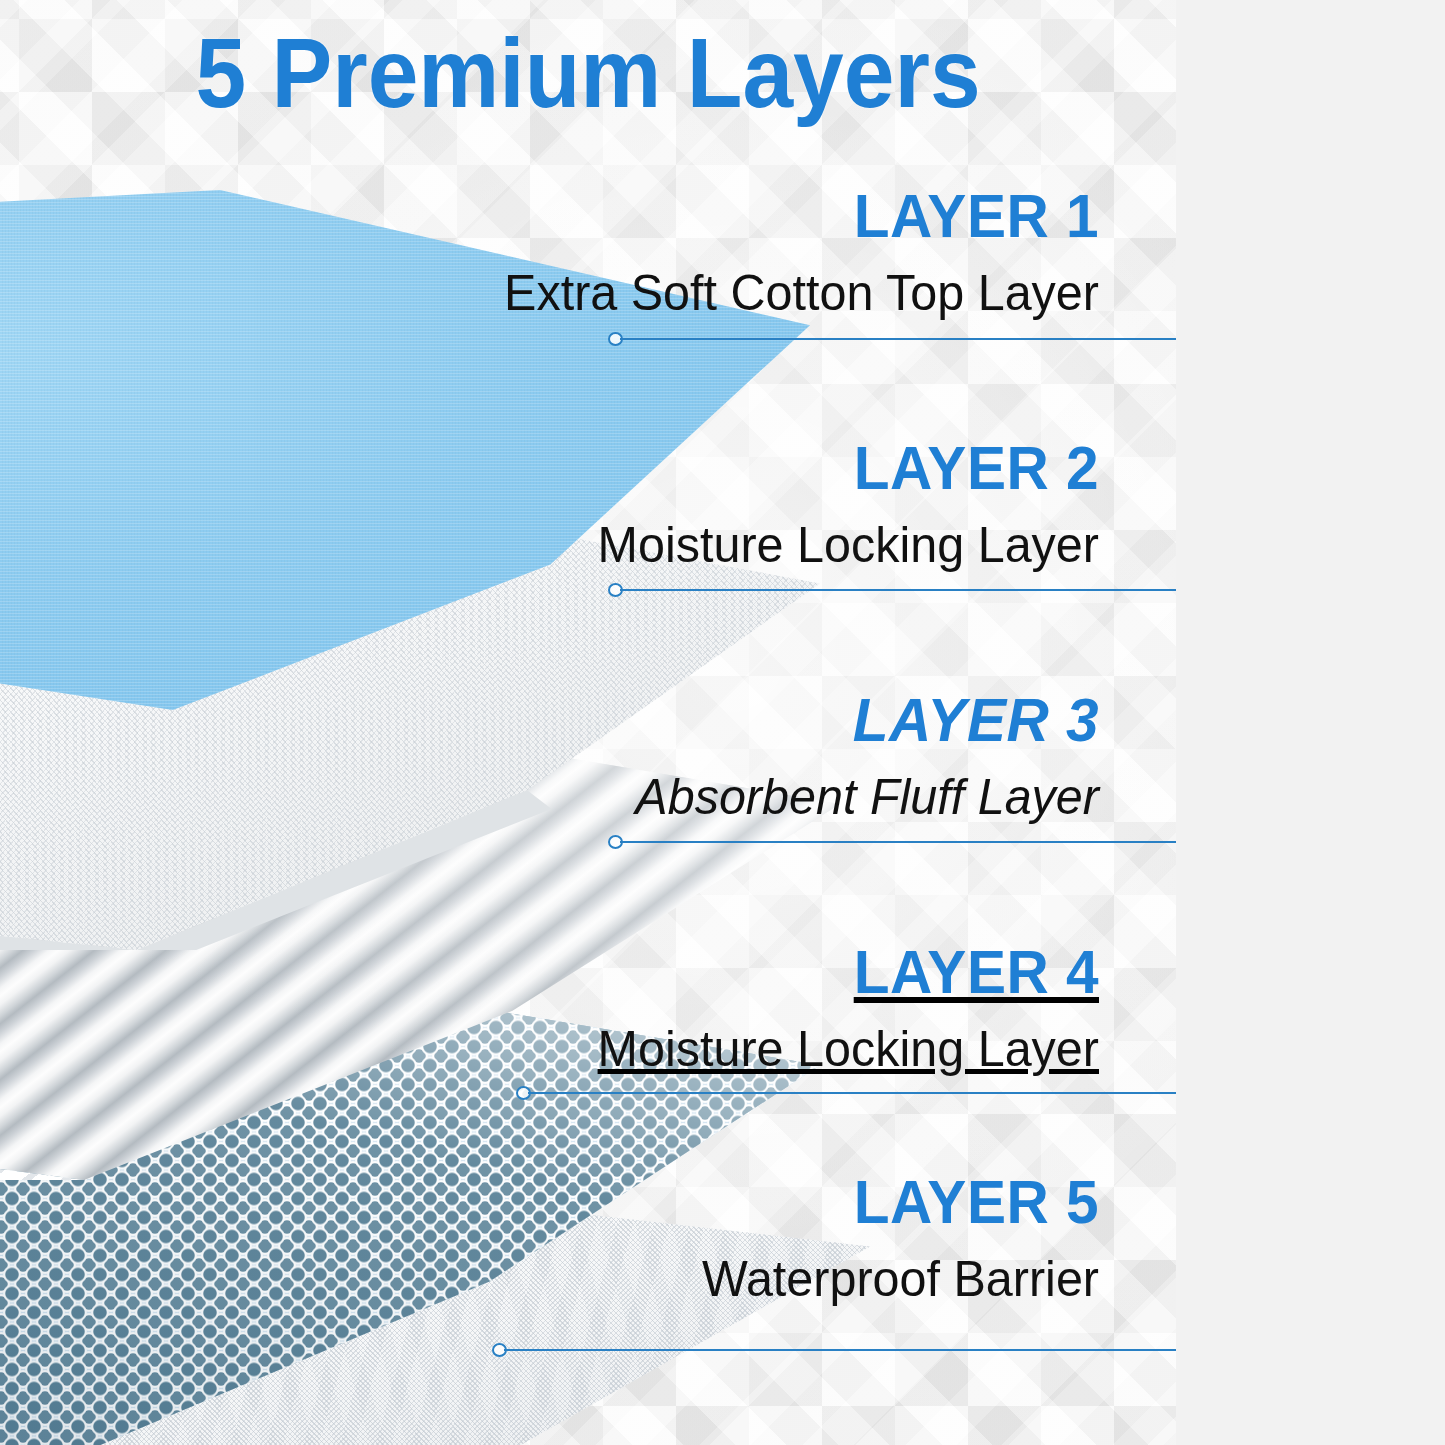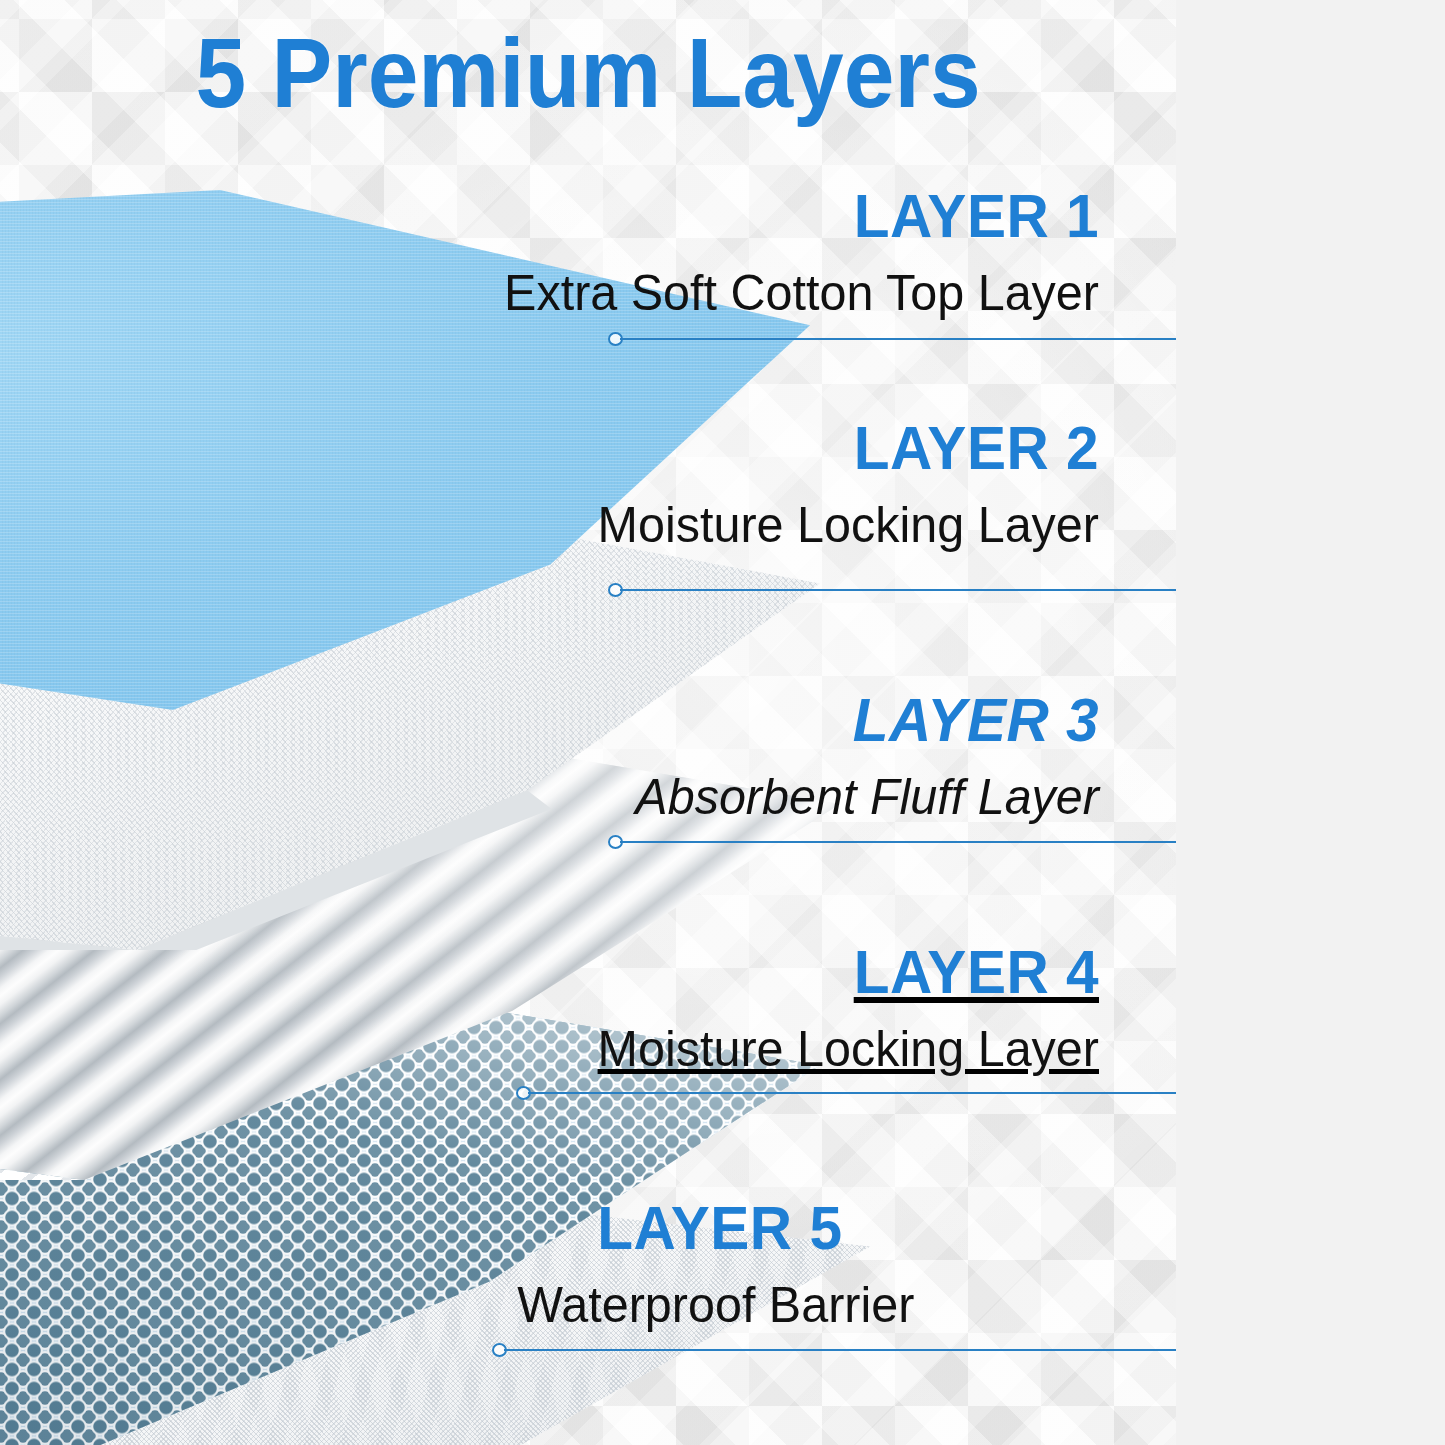--- a/index.html
+++ b/index.html
@@ -256,21 +256,21 @@
 
   <div class="callout" style="top:186px;">
     <div class="lbl">LAYER 1</div>
     <div class="desc">Extra Soft Cotton Top Layer</div>
   </div>
   <div class="connector" style="left:608px; width:762px; top:332px;">
     <span class="dot"></span>
     <span class="rule"></span>
   </div>
 
-  <div class="callout" style="top:418px;">
+  <div class="callout" style="top:438px;">
     <div class="lbl">LAYER 2</div>
     <div class="desc">Moisture Locking Layer</div>
   </div>
   <div class="connector" style="left:608px; width:762px; top:583px;">
     <span class="dot"></span>
     <span class="rule"></span>
   </div>
 
   <div class="callout" style="top:690px;font-style:italic;">
     <div class="lbl">LAYER 3</div>
@@ -283,21 +283,21 @@
 
   <div class="callout" style="top:942px;text-decoration:underline;">
     <div class="lbl">LAYER 4</div>
     <div class="desc">Moisture Locking Layer</div>
   </div>
   <div class="connector" style="left:516px; width:854px; top:1086px;">
     <span class="dot"></span>
     <span class="rule"></span>
   </div>
 
-  <div class="callout" style="top:1198px;text-align:center;">
+  <div class="callout" style="top:1172px;">
     <div class="lbl">LAYER 5</div>
     <div class="desc">Waterproof Barrier</div>
   </div>
   <div class="connector" style="left:492px; width:878px; top:1343px;">
     <span class="dot"></span>
     <span class="rule"></span>
   </div>
 
 </div>
 

